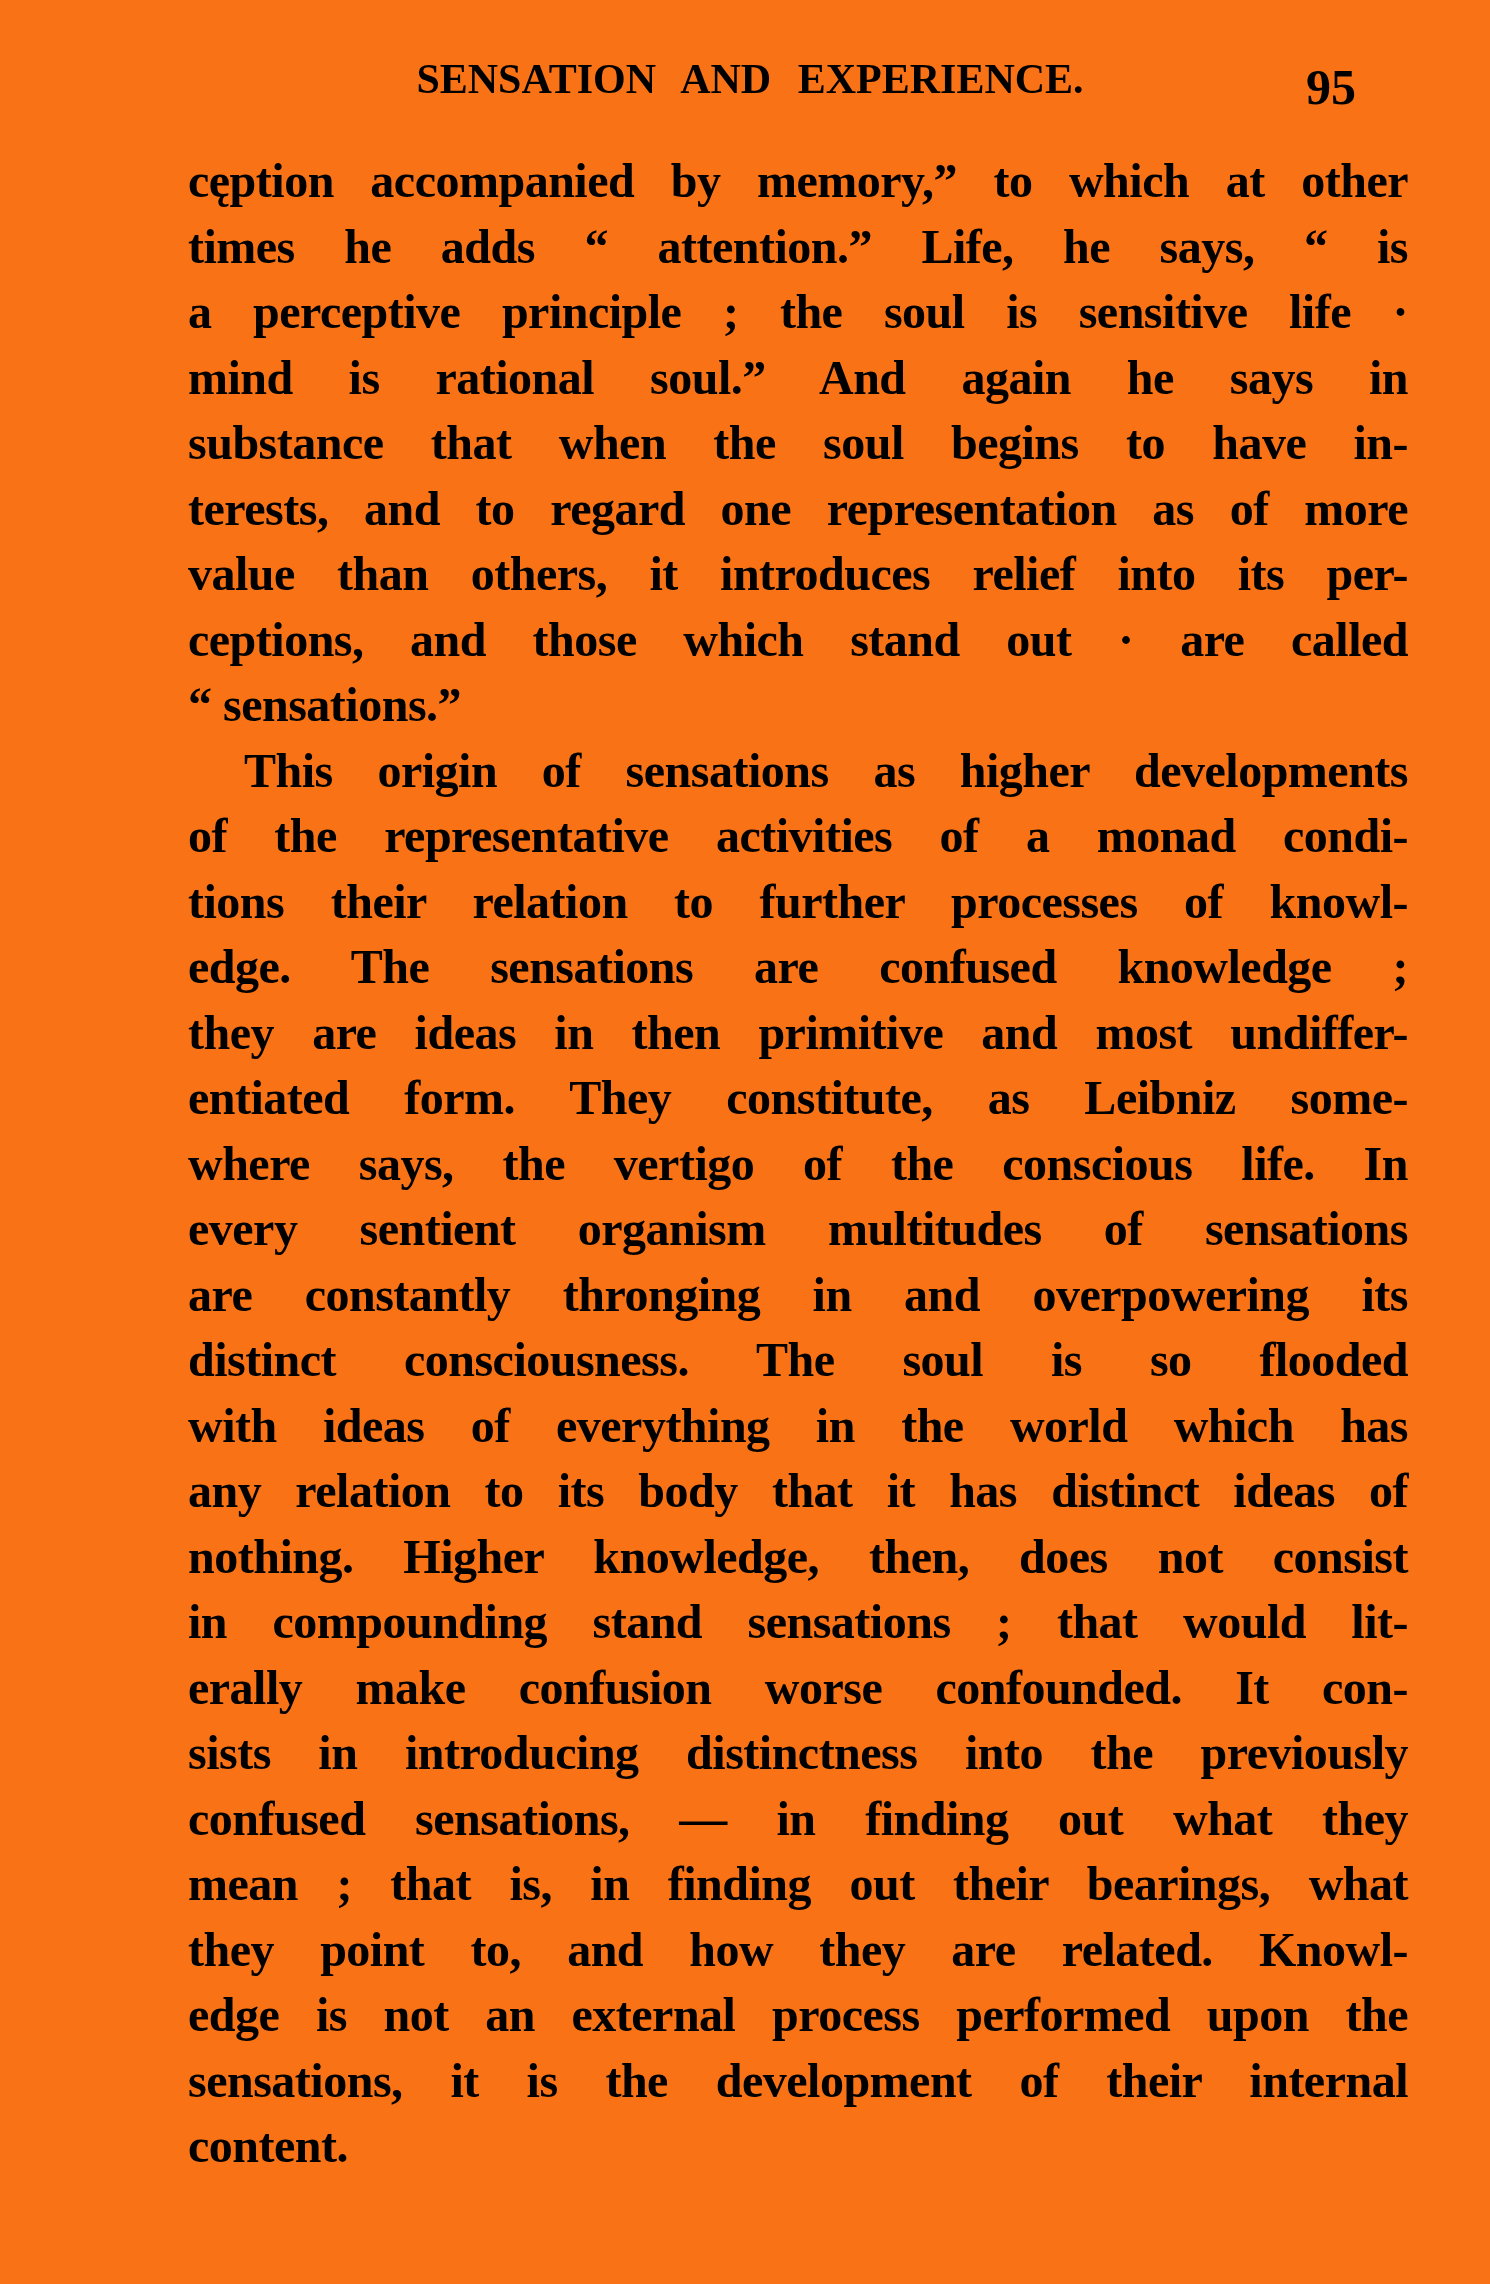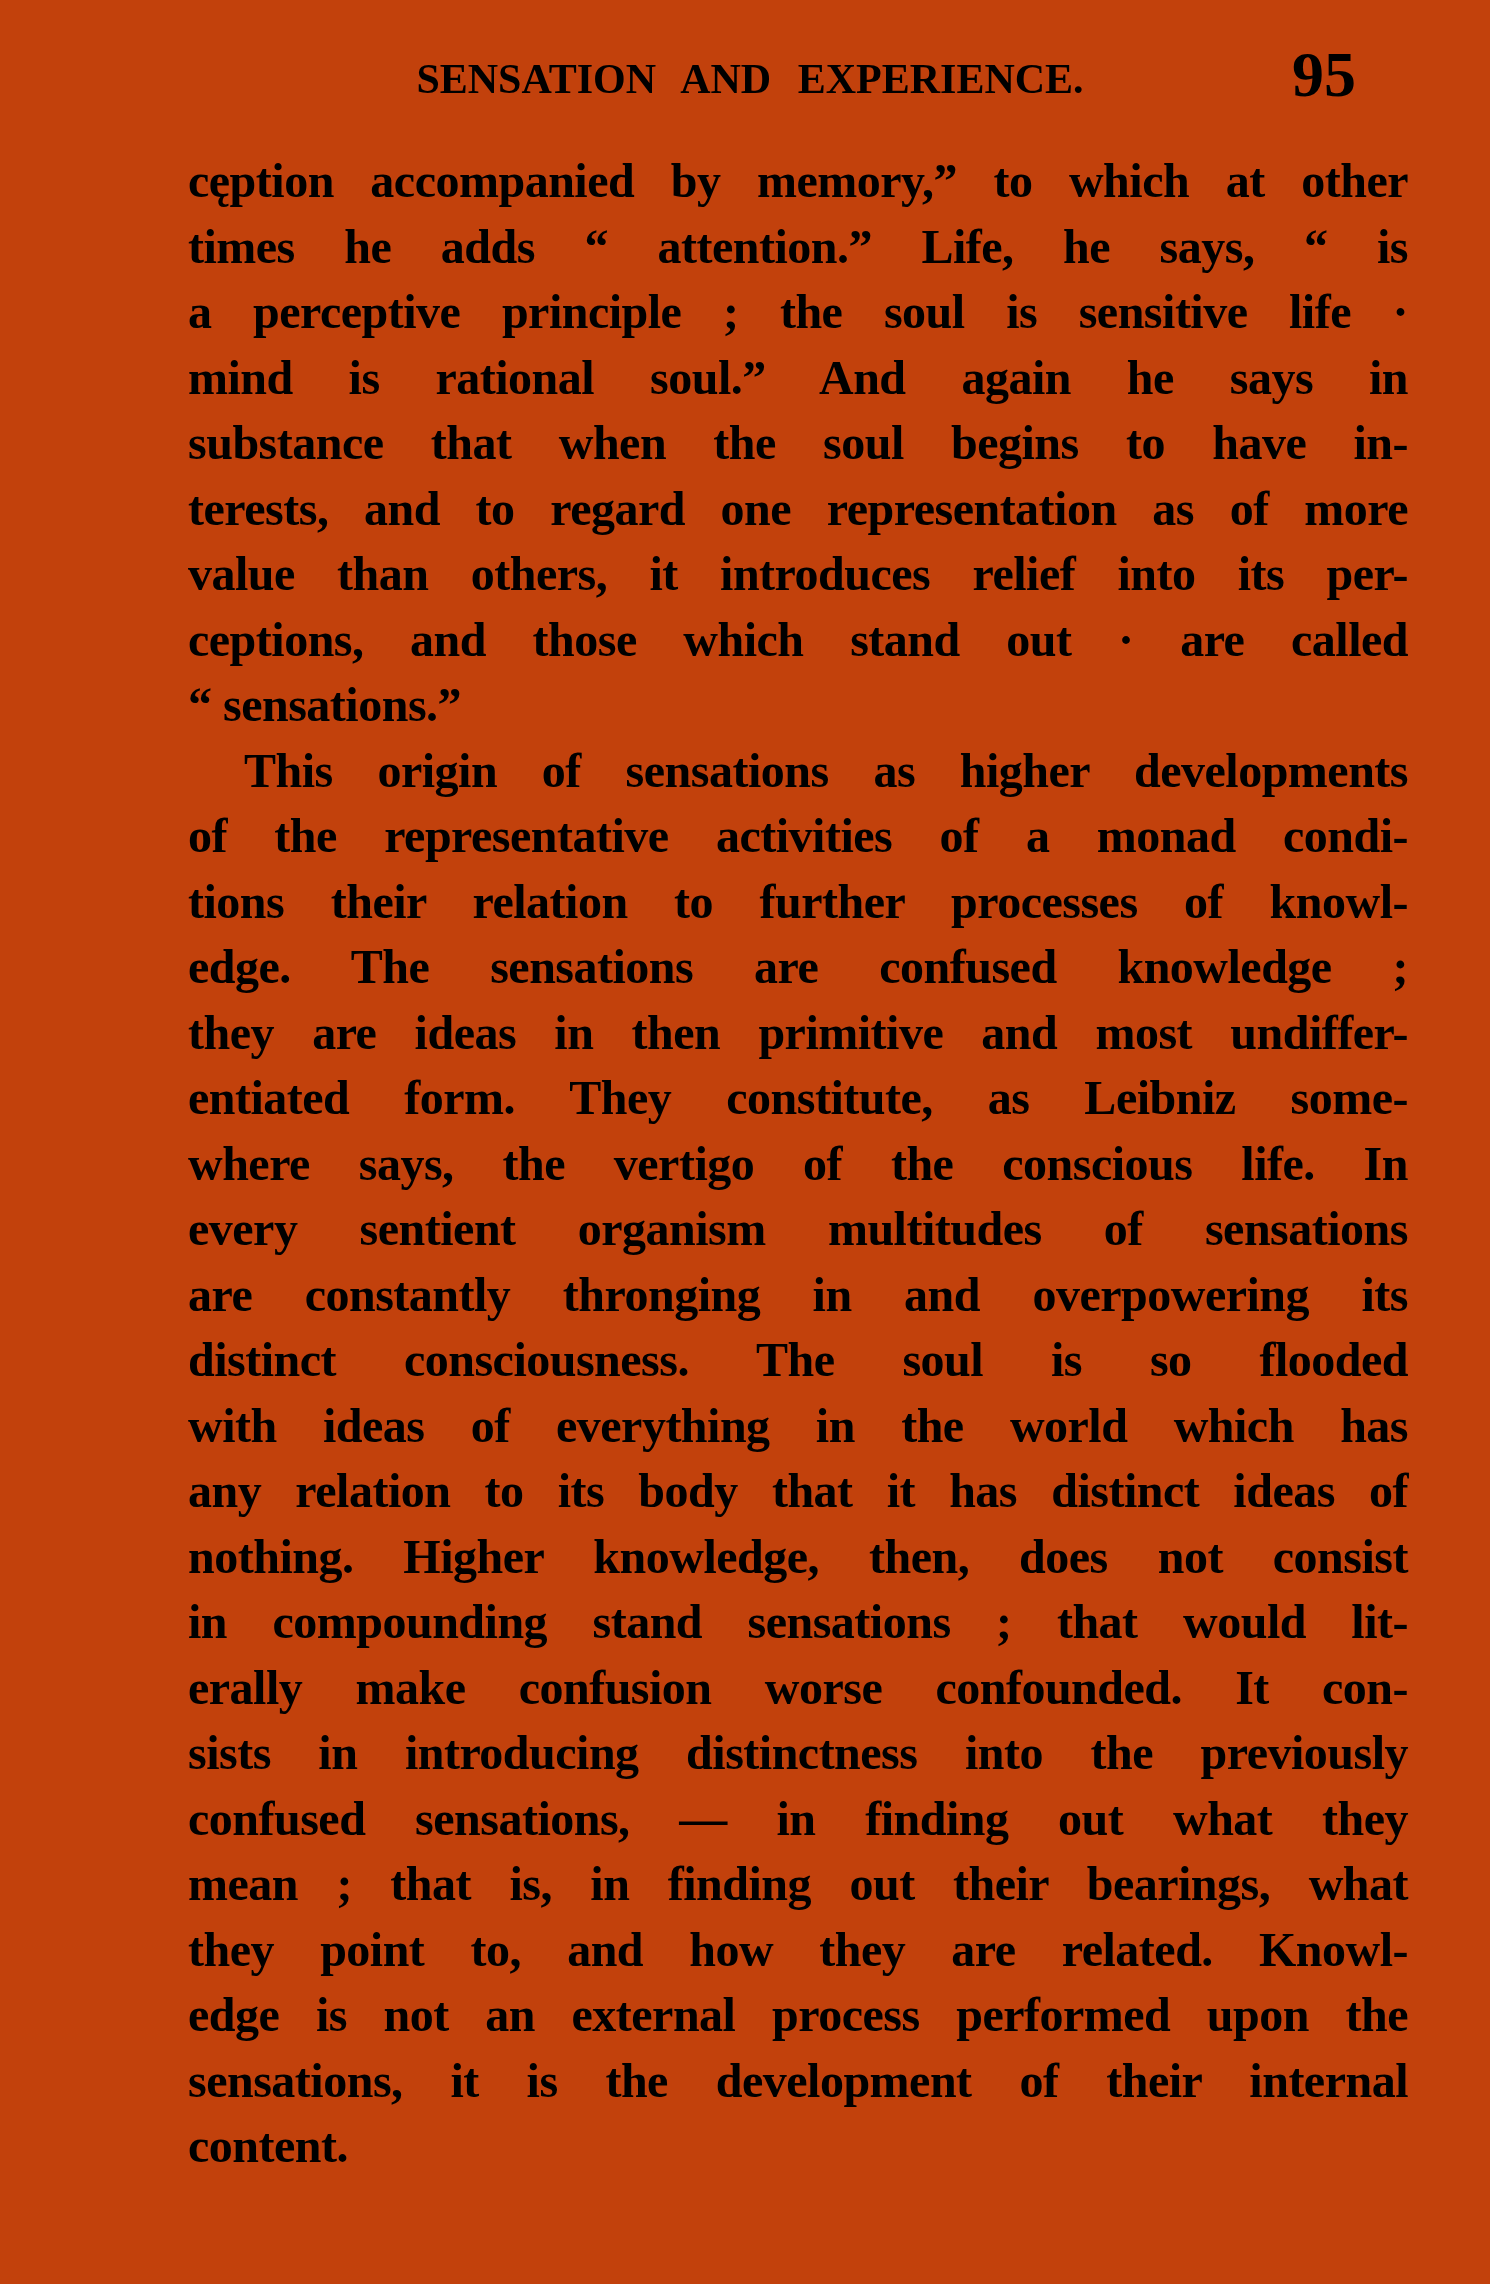--- a/index.html
+++ b/index.html
@@ -4,21 +4,21 @@
 <style>
   html, body {
     margin: 0;
     padding: 0;
     background: #ffffff;
   }
   .page {
     position: relative;
     width: 1490px;
     height: 2284px;
-    background: #c2410c;
+    background: #f97316;
     color: #000000;
     font-family: "Liberation Serif", "DejaVu Serif", serif;
     font-weight: bold;
     overflow: hidden;
   }
   .running-header {
     position: absolute;
     top: 46px;
     left: 140px;
     width: 1220px;
@@ -31,22 +31,22 @@
     top: 8px;
     text-align: center;
     font-size: 42px;
     letter-spacing: 0px;
     word-spacing: 16px;
     line-height: 50px;
   }
   .running-header .page-num {
     position: absolute;
     right: 4px;
-    top: 0;
-    font-size: 64px;
+    top: 12px;
+    font-size: 50px;
     line-height: 58px;
   }
   .page-body {
     position: absolute;
     top: 148px;
     left: 140px;
     width: 1220px;
     font-size: 48px;
     line-height: 65.5px;
     letter-spacing: -0.5px;

